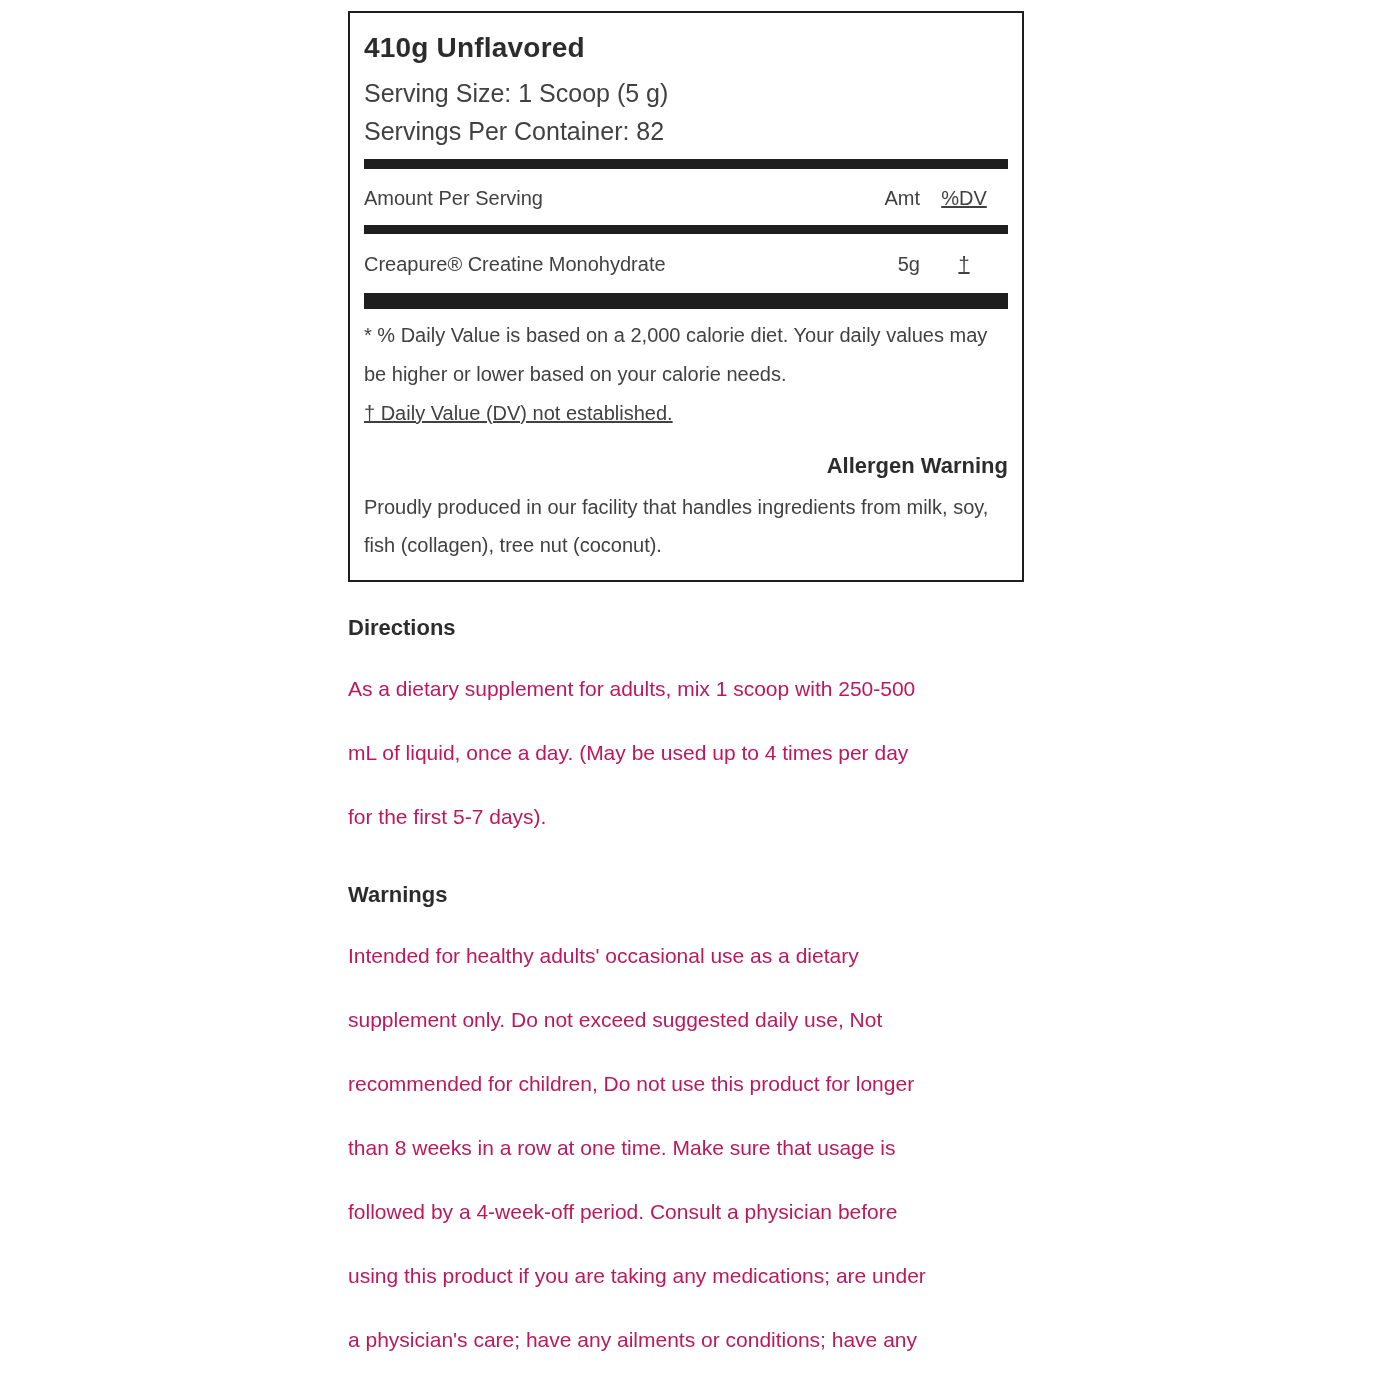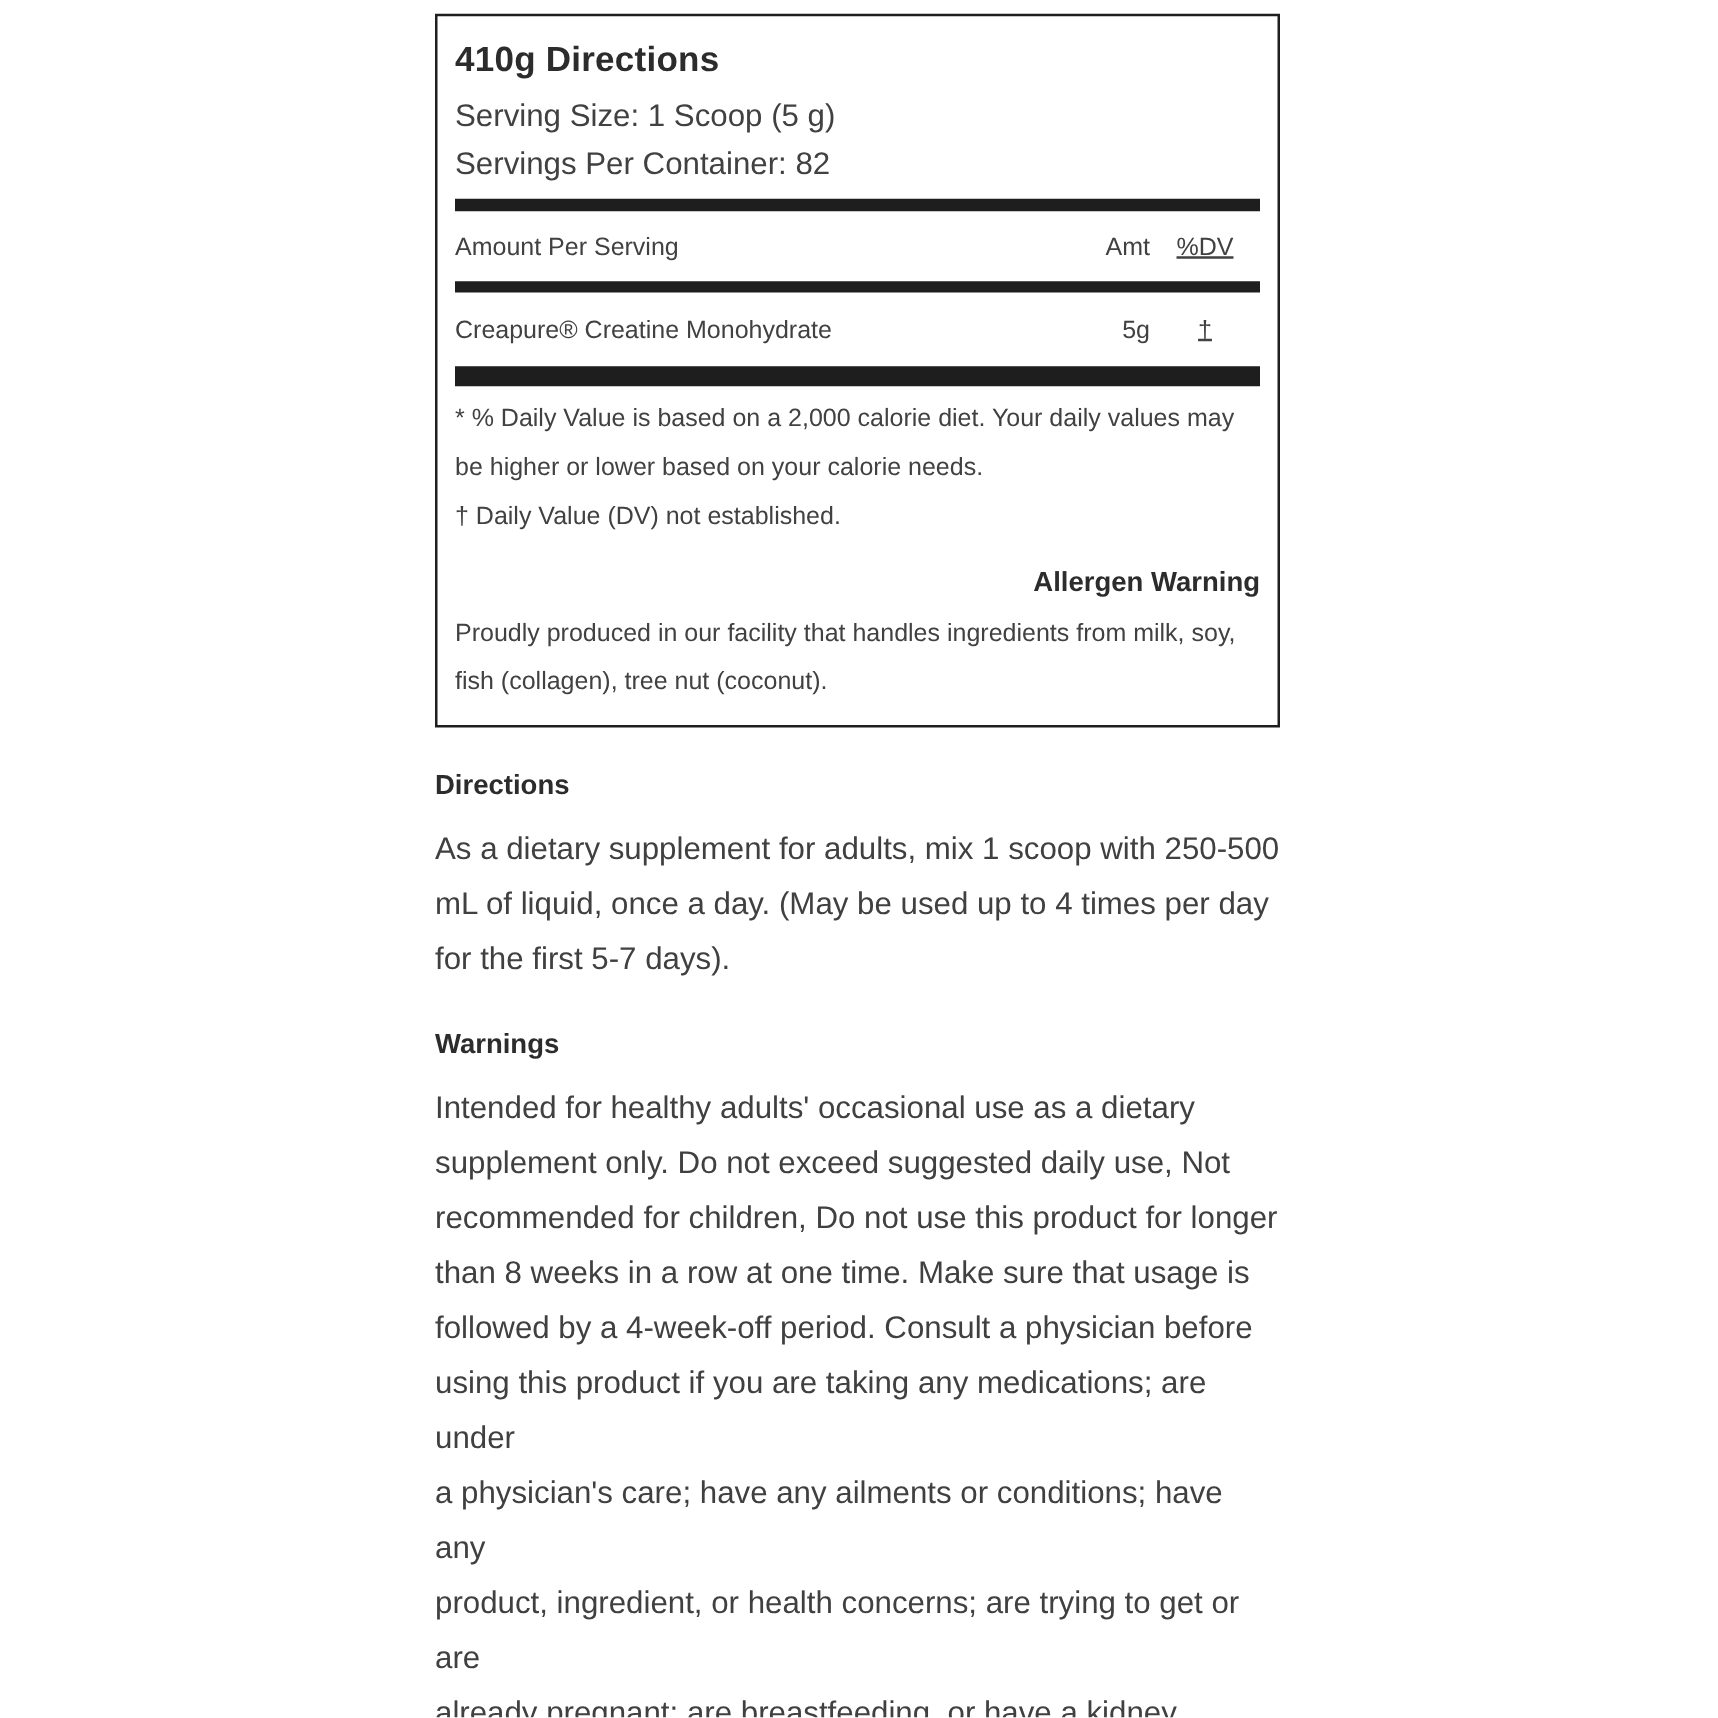--- a/index.html
+++ b/index.html
@@ -52,21 +52,21 @@
   .ingredient-row { padding: 19px 0 17px 0; }
   .col-name { flex: 1; }
   .col-amt { width: 80px; text-align: right; }
   .col-dv { width: 88px; text-align: center; text-decoration: underline; }
   .footnote {
     font-size: 20px;
     line-height: 39px;
     white-space: pre-line;
     margin-top: 7px;
   }
-  .footnote + .footnote { margin-top: 0; }
+  .footnote + .footnote { margin-top: 0; text-decoration: underline; }
   .box-heading {
     font-size: 22px;
     font-weight: bold;
     color: #2c2c2c;
     margin-top: 20px;
     text-align: right;
   }
   .box-text {
     font-size: 20px;
     line-height: 38px;
@@ -74,35 +74,35 @@
     margin-top: 9px;
   }
   
   .section { margin-top: 33px; }
   .section-heading {
     font-size: 22px;
     font-weight: bold;
     color: #2c2c2c;
   }
   .section-text {
-    font-size: 25px;
-    line-height: 44px;
-    color: #404040;
+    font-size: 21px;
+    line-height: 64px;
+    color: #be185d;
     white-space: pre-line;
     margin-top: 16px;
   }
 </style>
 </head>
 <body>
 
 <div class="page">
   <div class="content">
 
     <div class="facts-box">
-      <h1 class="fact-title">410g Directions</h1>
+      <h1 class="fact-title">410g Unflavored</h1>
       <div class="serving-line">Serving Size: 1 Scoop (5 g)</div>
       <div class="serving-line">Servings Per Container: 82</div>
 
       <div class="bar bar-top"></div>
 
       <div class="frow header-row">
         <span class="col-name">Amount Per Serving</span>
         <span class="col-amt">Amt</span>
         <span class="col-dv">%DV</span>
       </div>

